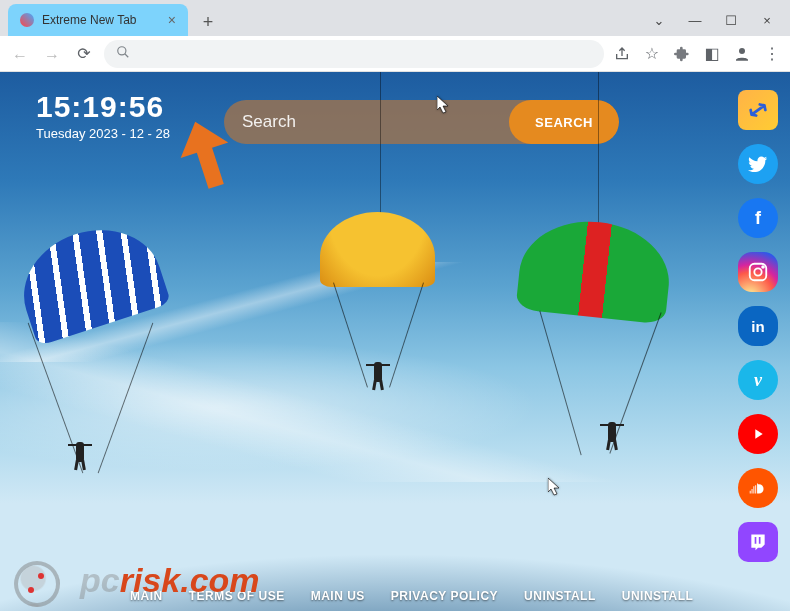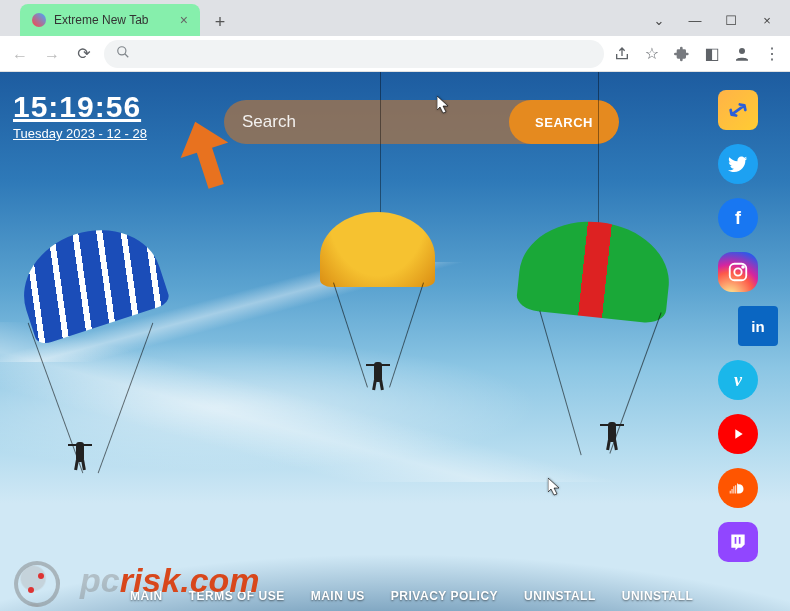--- a/index.html
+++ b/index.html
@@ -1,20 +1,20 @@
 <!DOCTYPE html>
 <html><head>
 <meta charset="utf-8">
 <style>
 * { margin: 0; padding: 0; box-sizing: border-box; }
 body { font-family: -apple-system, Segoe UI, Arial, sans-serif; width: 790px; height: 611px; overflow: hidden; background: #fff; position: relative; }
 
 
 .titlebar { height: 36px; background: #dfe1e5; display: flex; align-items: flex-end; }
-.tab { background: #86efac; height: 32px; margin-left: 20px; padding: 16px 12px; display: flex; align-items: center; gap: 8px; border-radius: 8px 8px 0 0; font-size: 12px; color: #333; min-width: 180px; }
+.tab { background: #7dd3fc; height: 32px; margin-left: 8px; padding: 16px 12px; display: flex; align-items: center; gap: 8px; border-radius: 8px 8px 0 0; font-size: 12px; color: #333; min-width: 180px; }
 .tab .favicon { width: 14px; height: 14px; background: linear-gradient(45deg,#f44,#4af); border-radius: 50%; }
 .tab .close { color: #666; font-size: 14px; margin-left: auto; }
 .newtab { width: 28px; height: 28px; display: flex; align-items: center; justify-content: center; color: #555; font-size: 18px; margin-left: 6px; border-radius: 6px; }
 .wincontrols { margin-left: auto; display: flex; gap: 18px; padding: 0 14px 8px 0; color: #444; font-size: 13px; }
 .wincontrols span { width: 18px; text-align: center; }
 
 .toolbar { height: 36px; background: #fff; display: flex; align-items: center; padding: 0 8px; gap: 8px; border-bottom: 1px solid #e1e1e1; }
 .tbtn { width: 24px; height: 24px; display: flex; align-items: center; justify-content: center; color: #5f6368; border-radius: 50%; }
 .tbtn.disabled { color: #bbb; }
 .omnibox { flex: 1; height: 28px; background: #f1f3f4; border-radius: 14px; display: flex; align-items: center; padding: 0 12px; gap: 10px; color: #80868b; font-size: 13px; }
@@ -29,40 +29,40 @@
 }
 
 .content::before { content: ""; position: absolute; inset: 0;
   background:
     linear-gradient(165deg, transparent 30%, rgba(255,255,255,.4) 35%, transparent 40%) 0 190px/100% 100px no-repeat,
     linear-gradient(15deg, transparent 25%, rgba(255,255,255,.35) 35%, transparent 45%) 0 250px/100% 160px no-repeat,
     radial-gradient(ellipse 40% 12% at 28% 62%, rgba(255,255,255,.5), transparent);
   pointer-events: none;
 }
 
-.clock { position: absolute; left: 13px; top: 18px; color: #fff; text-decoration: underline; }
+.clock { position: absolute; left: 36px; top: 18px; color: #fff; }
 .time { font-size: 30px; font-weight: 600; letter-spacing: 1px; }
 .date { font-size: 13px; font-weight: 500; margin-top: 2px; }
 
 .searchwrap { position: absolute; left: 224px; top: 28px; width: 395px; height: 44px;
   background: rgba(163,115,74,.78); border-radius: 22px; display: flex; align-items: center; overflow: hidden; }
 .searchwrap input { flex: 1; background: transparent; border: 0; outline: 0; color: #fff;
   font-size: 17px; padding: 0 18px; }
 .searchwrap input::placeholder { color: #fff; opacity: .9; }
 .searchbtn { background: #e58a1f; color: #fff; border: 0; height: 100%; padding: 0 26px;
   font-size: 13px; font-weight: 600; letter-spacing: .5px; cursor: pointer; border-radius: 22px; }
 
 
 .rail { position: absolute; right: 12px; top: 18px; display: flex; flex-direction: column; gap: 14px; }
 .ricon { width: 40px; height: 40px; border-radius: 8px; display: flex; align-items: center; justify-content: center; color: #fff; font-weight: bold; font-size: 18px; }
 .ricon.swap { background: linear-gradient(135deg,#ffb347,#ffcc33); border-radius: 8px; }
 .ricon.tw { background: #1da1f2; border-radius: 50%; }
 .ricon.fb { background: #1877f2; border-radius: 50%; }
 .ricon.ig { background: radial-gradient(circle at 30% 110%,#fdf497 0%,#fd5949 45%,#d6249f 60%,#285AEB 90%); border-radius: 14px; }
-.ricon.li { background: #0a66c2; border-radius: 4px; margin-left: 20px; }
+.ricon.li { background: #0a66c2; border-radius: 17px; }
 .ricon.vm { background: #1ab7ea; border-radius: 50%; }
 .ricon.yt { background: #ff0000; border-radius: 50%; }
 .ricon.sc { background: #ff5500; border-radius: 50%; }
 .ricon.tv { background: #9146ff; border-radius: 10px; }
 
 
 .para { position: absolute; }
 .canopy { border-radius: 50% 50% 10% 10% / 60% 60% 10% 10%; position: relative; }
 .lines { position: absolute; left: 50%; top: 90%; width: 1px; height: 1px; }
 .lines::before, .lines::after { content: ""; position: absolute; top: 0; width: 1px; background: rgba(0,0,0,.55); }

